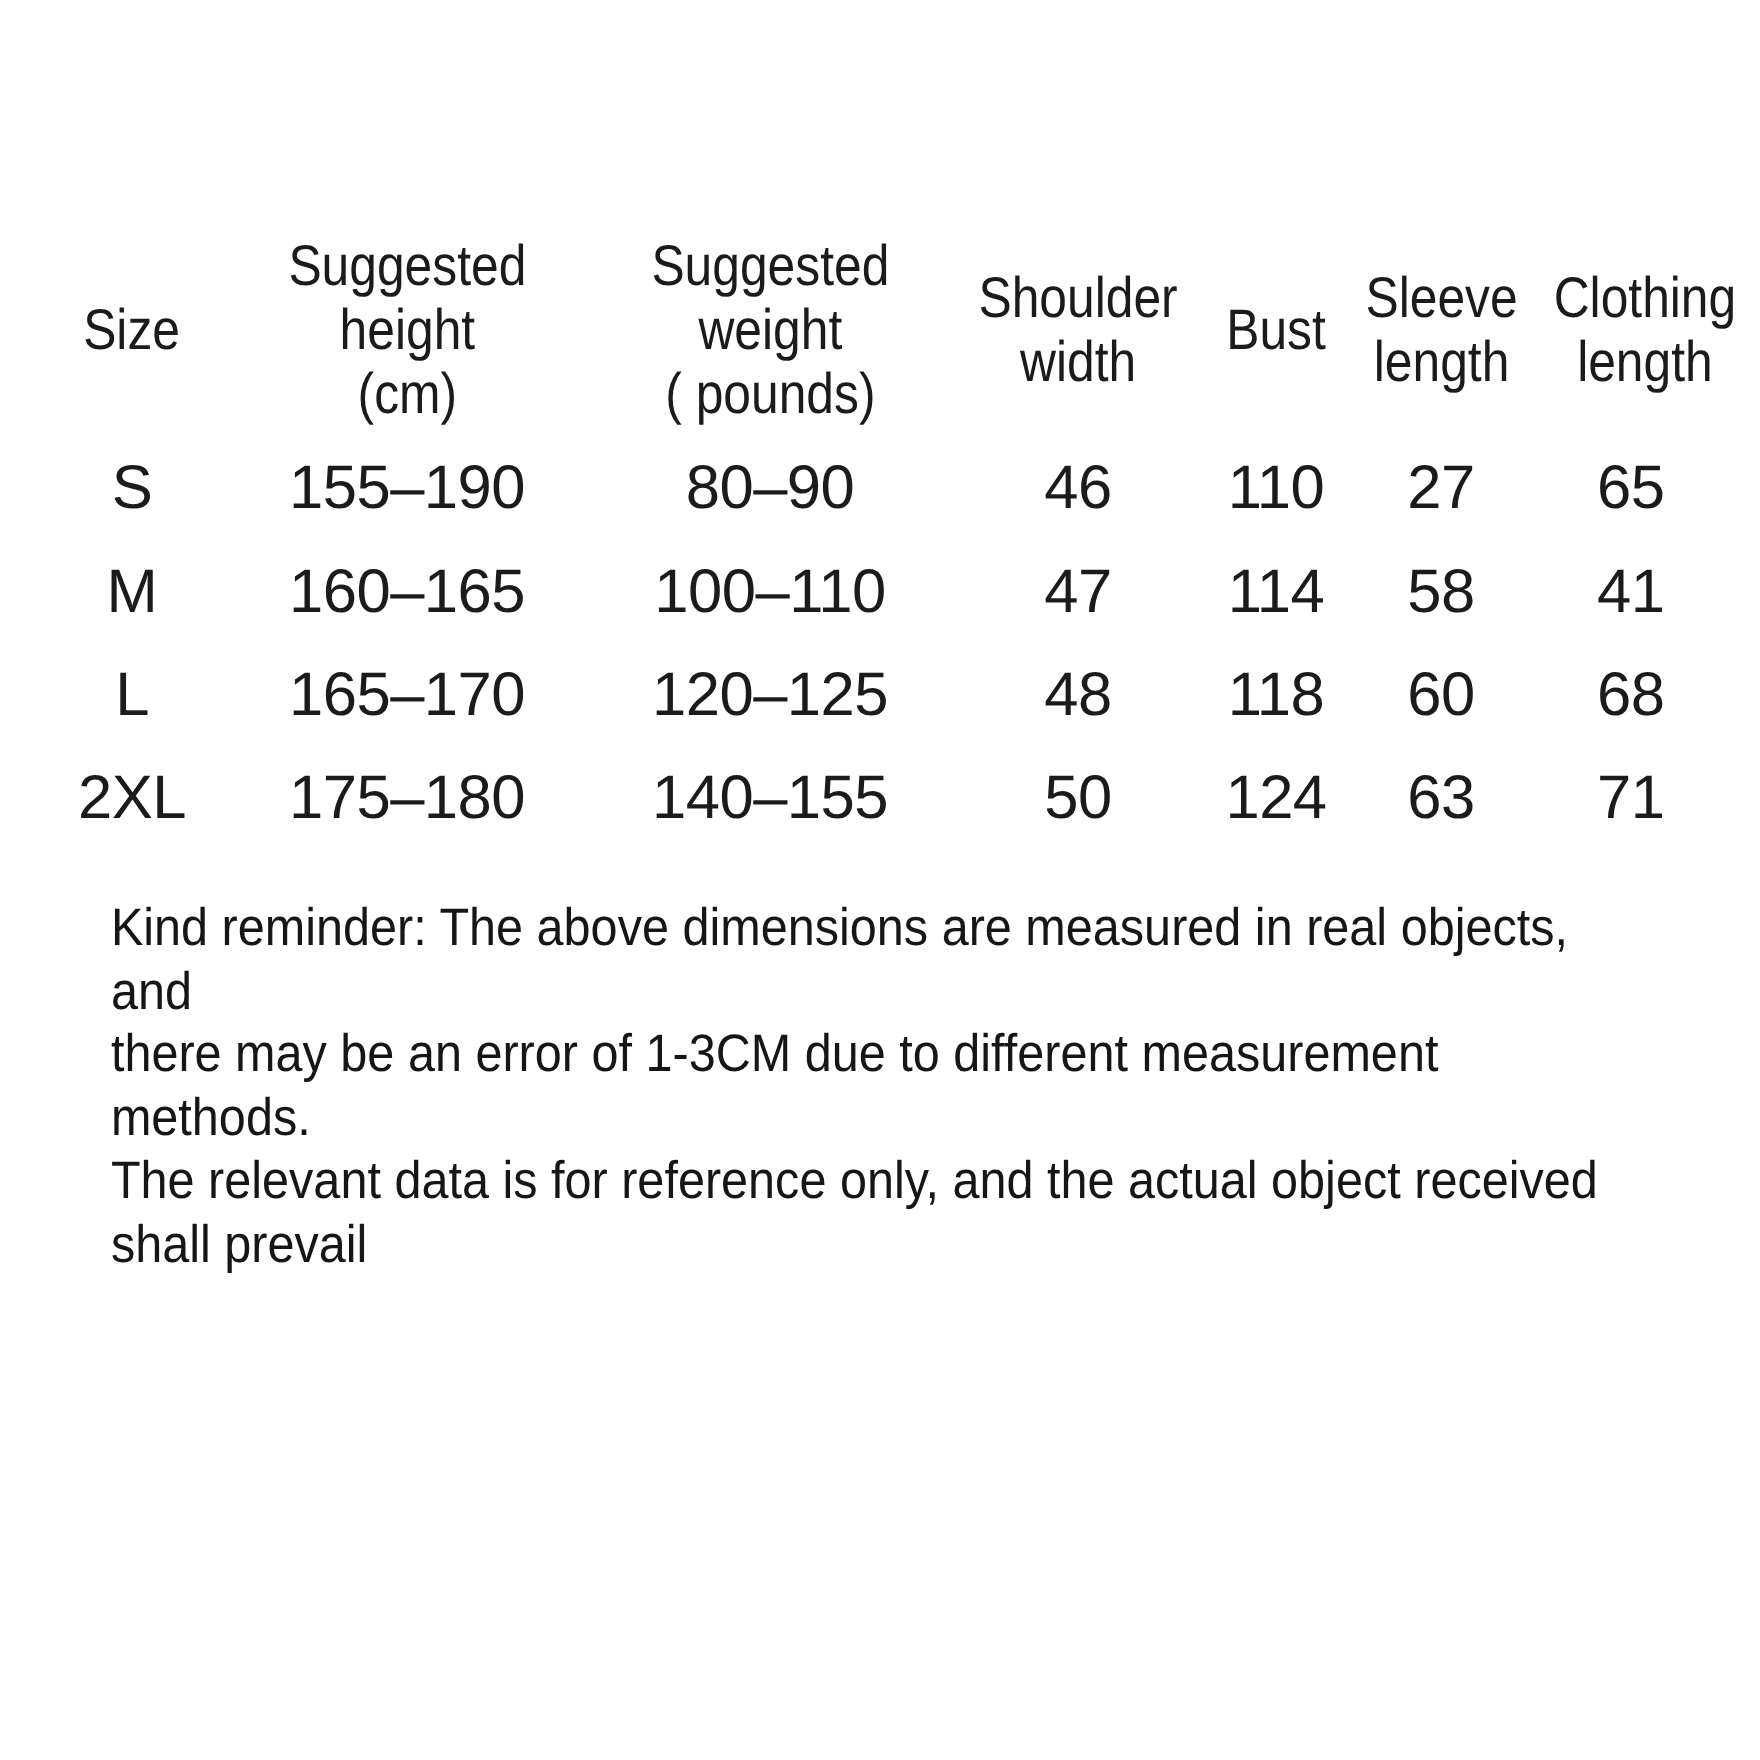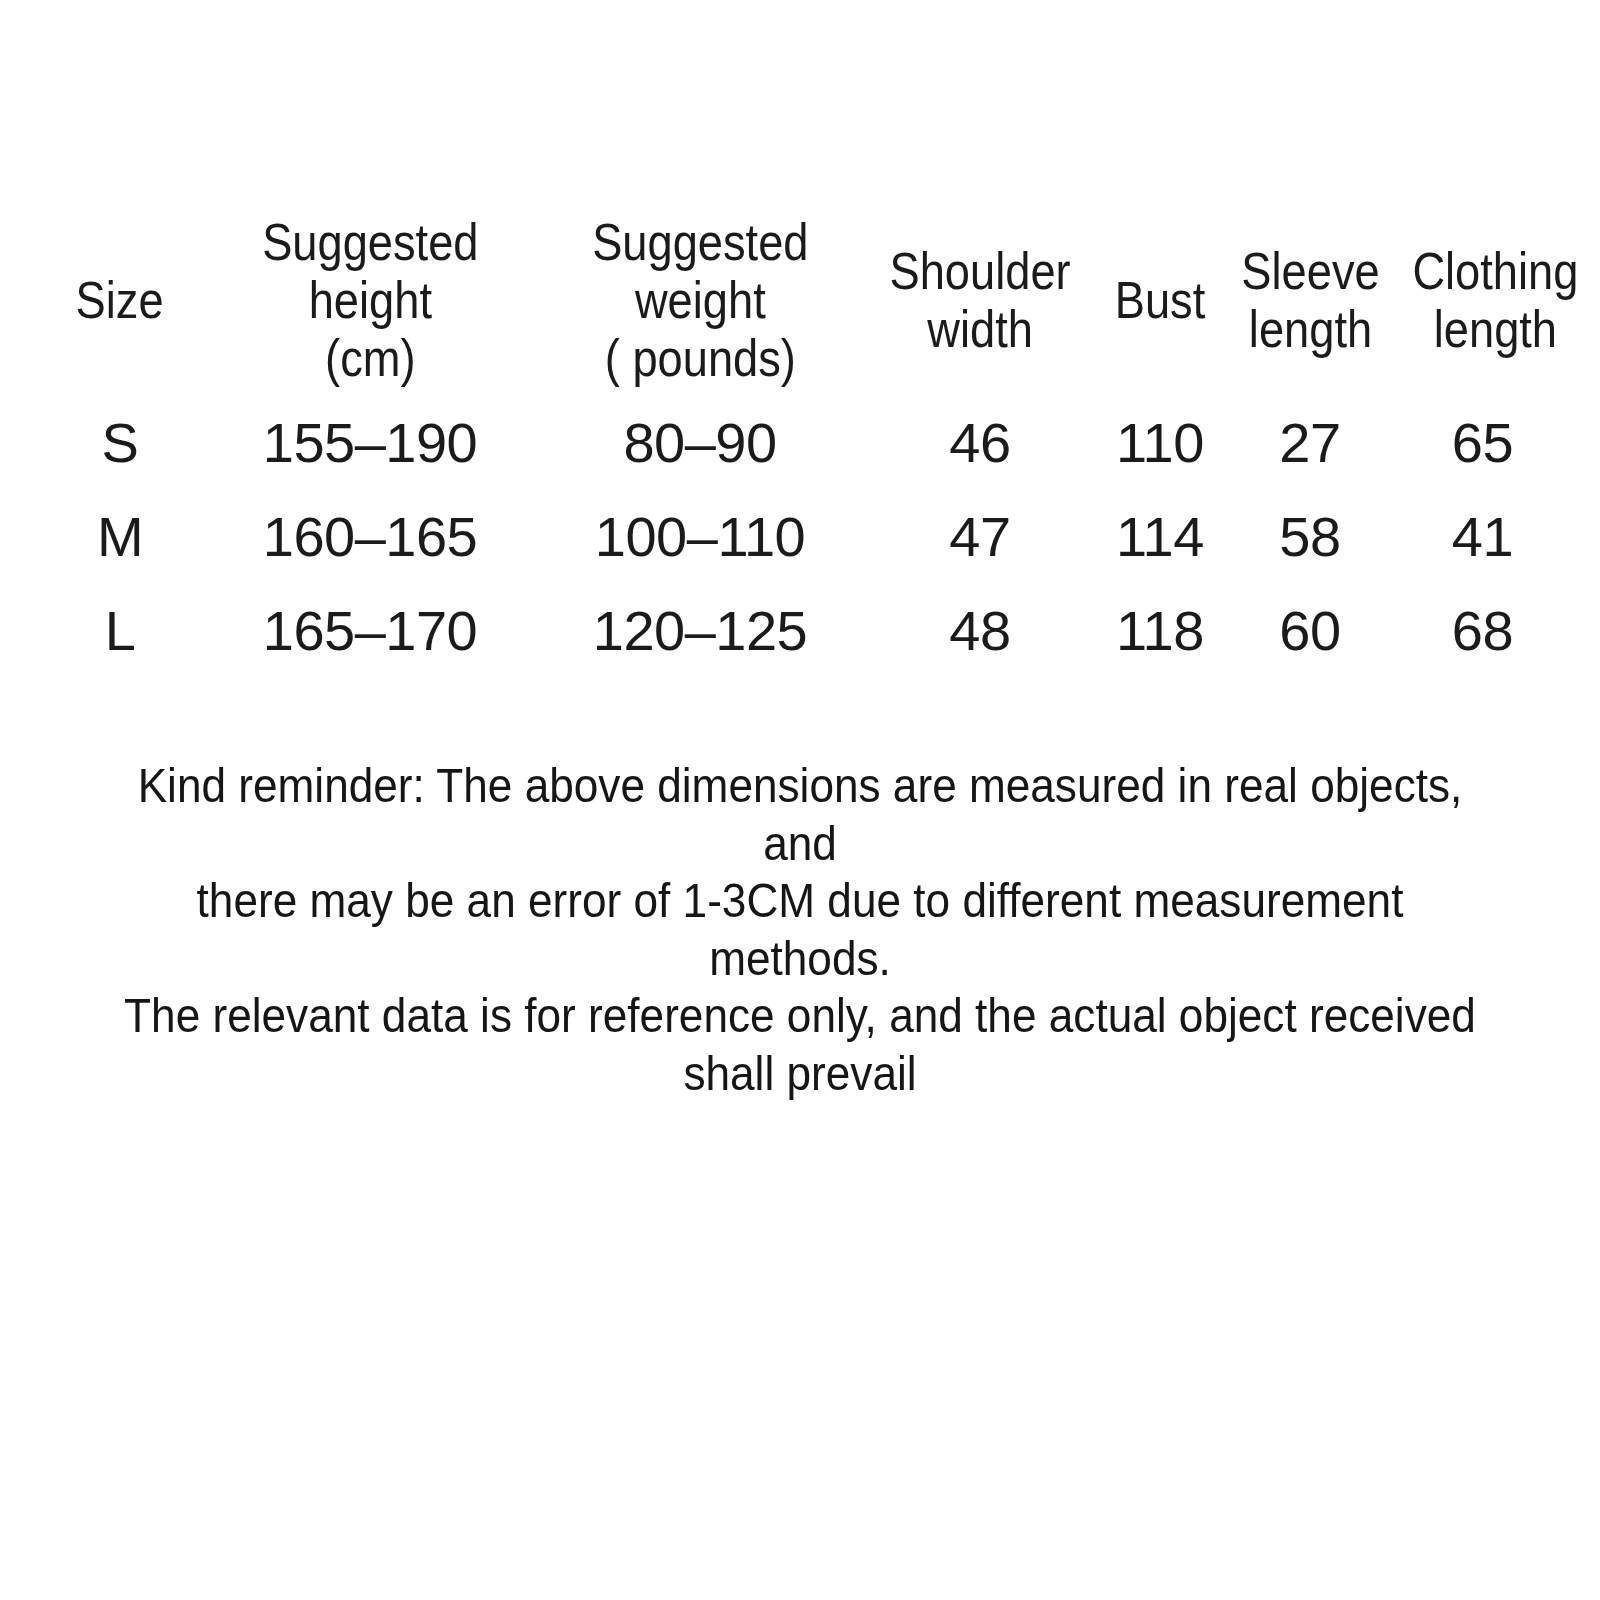--- a/index.html
+++ b/index.html
@@ -42,23 +42,23 @@
     transform: scaleX(0.87);
     transform-origin: 50% 50%;
     white-space: pre-line;
   }
   td {
     height: 94px;
     font-size: 56px;
     letter-spacing: -0.5px;
   }
   .note-wrap {
-    margin-top: 80px;
+    margin-top: 44px;
     width: 1520px;
-    text-align: center;
+    text-align: left;
   }
   .note {
     display: inline-block;
     transform: scaleX(0.92);
     transform-origin: 50% 50%;
     font-size: 48px;
     line-height: 1.2;
     white-space: pre-line;
     color: #161616;
   }
@@ -117,20 +117,29 @@
       </tr>
       <tr>
         <td>L</td>
         <td>165–170</td>
         <td>120–125</td>
         <td>48</td>
         <td>118</td>
         <td>60</td>
         <td>68</td>
       </tr>
+      <tr>
+        <td>2XL</td>
+        <td>175–180</td>
+        <td>140–155</td>
+        <td>50</td>
+        <td>124</td>
+        <td>63</td>
+        <td>71</td>
+      </tr>
     </tbody>
   </table>
 
   <div class="note-wrap">
     <span class="note">Kind reminder: The above dimensions are measured in real objects, and
 there may be an error of 1-3CM due to different measurement methods.
 The relevant data is for reference only, and the actual object received
 shall prevail</span>
   </div>
 

